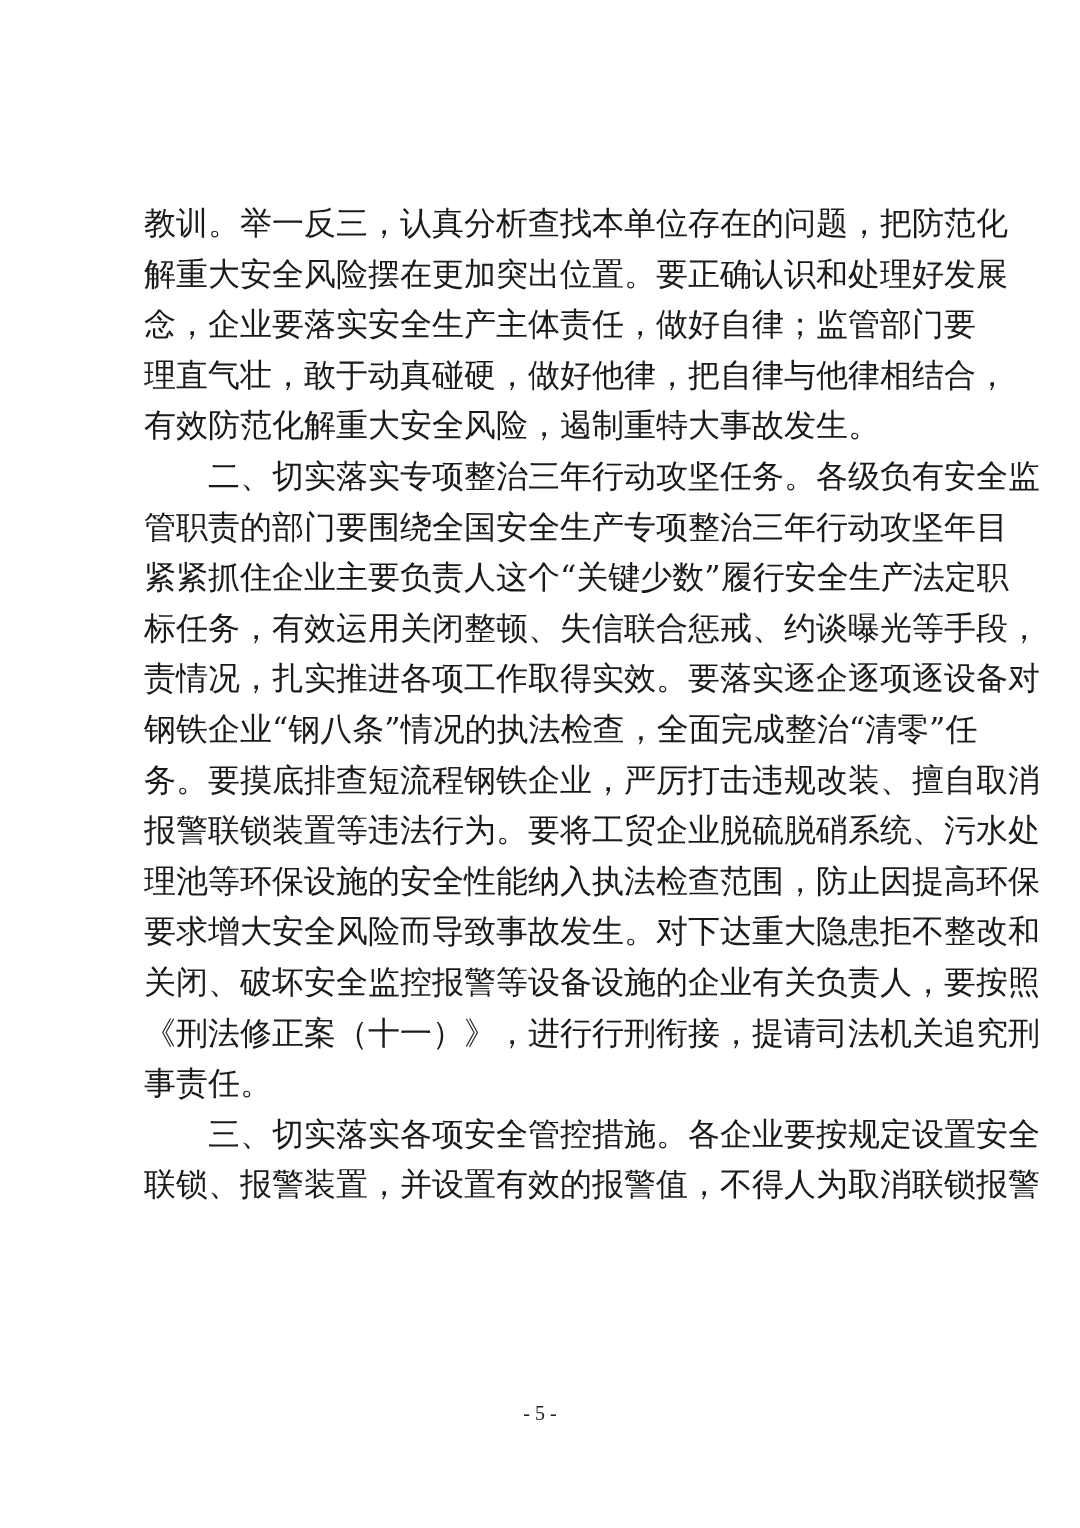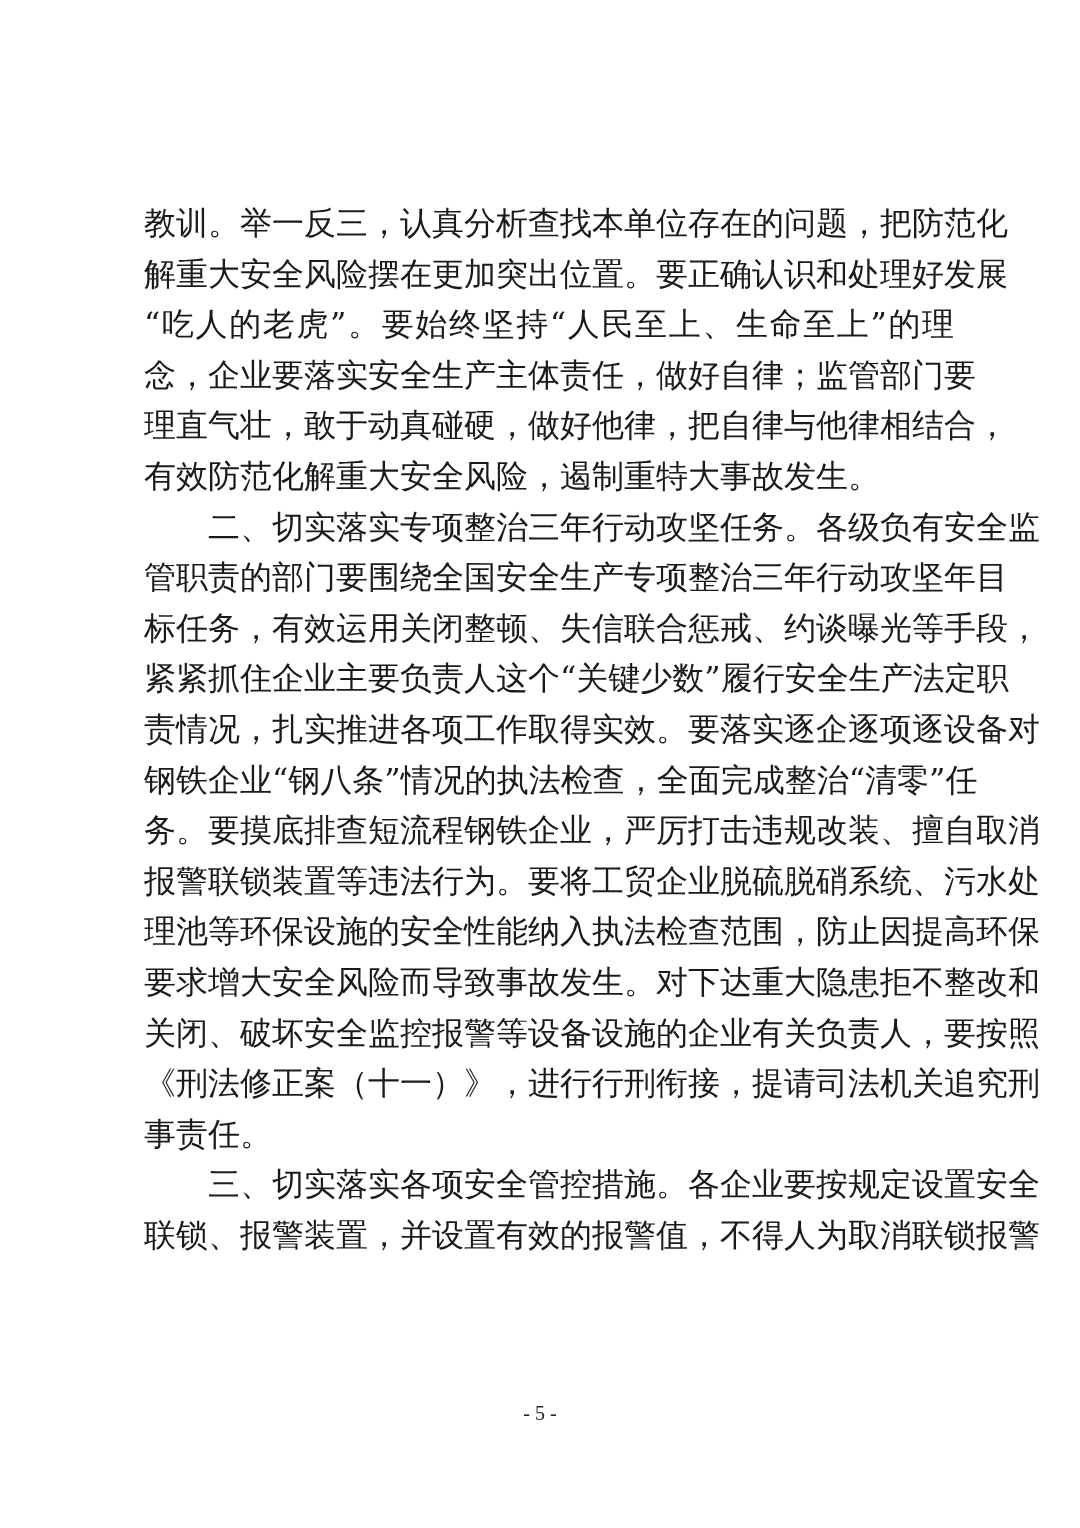--- a/index.html
+++ b/index.html
@@ -18,28 +18,27 @@
       font-family: "Liberation Serif", serif; font-size: 20px; color: #222;
     }
   </style>
 </head>
 <body>
 
 <div class="page">
   <div class="body-text">
     <span class="line">教训。举一反三，认真分析查找本单位存在的问题，把防范化</span>
     <span class="line">解重大安全风险摆在更加突出位置。要正确认识和处理好发展</span>
-    <span class="line">“吃人的老虎”。要始终坚持“人民至上、生命至上”的理</span>
     <span class="line">念，企业要落实安全生产主体责任，做好自律；监管部门要</span>
     <span class="line">理直气壮，敢于动真碰硬，做好他律，把自律与他律相结合，</span>
     <span class="line last">有效防范化解重大安全风险，遏制重特大事故发生。</span>
     <span class="line indent">二、切实落实专项整治三年行动攻坚任务。各级负有安全监</span>
     <span class="line">管职责的部门要围绕全国安全生产专项整治三年行动攻坚年目</span>
+    <span class="line">紧紧抓住企业主要负责人这个“关键少数”履行安全生产法定职</span>
     <span class="line">标任务，有效运用关闭整顿、失信联合惩戒、约谈曝光等手段，</span>
-    <span class="line">紧紧抓住企业主要负责人这个“关键少数”履行安全生产法定职</span>
     <span class="line">责情况，扎实推进各项工作取得实效。要落实逐企逐项逐设备对</span>
     <span class="line">钢铁企业“钢八条”情况的执法检查，全面完成整治“清零”任</span>
     <span class="line">务。要摸底排查短流程钢铁企业，严厉打击违规改装、擅自取消</span>
     <span class="line">报警联锁装置等违法行为。要将工贸企业脱硫脱硝系统、污水处</span>
     <span class="line">理池等环保设施的安全性能纳入执法检查范围，防止因提高环保</span>
     <span class="line">要求增大安全风险而导致事故发生。对下达重大隐患拒不整改和</span>
     <span class="line">关闭、破坏安全监控报警等设备设施的企业有关负责人，要按照</span>
     <span class="line">《刑法修正案（十一）》，进行行刑衔接，提请司法机关追究刑</span>
     <span class="line last">事责任。</span>
     <span class="line indent">三、切实落实各项安全管控措施。各企业要按规定设置安全</span>

